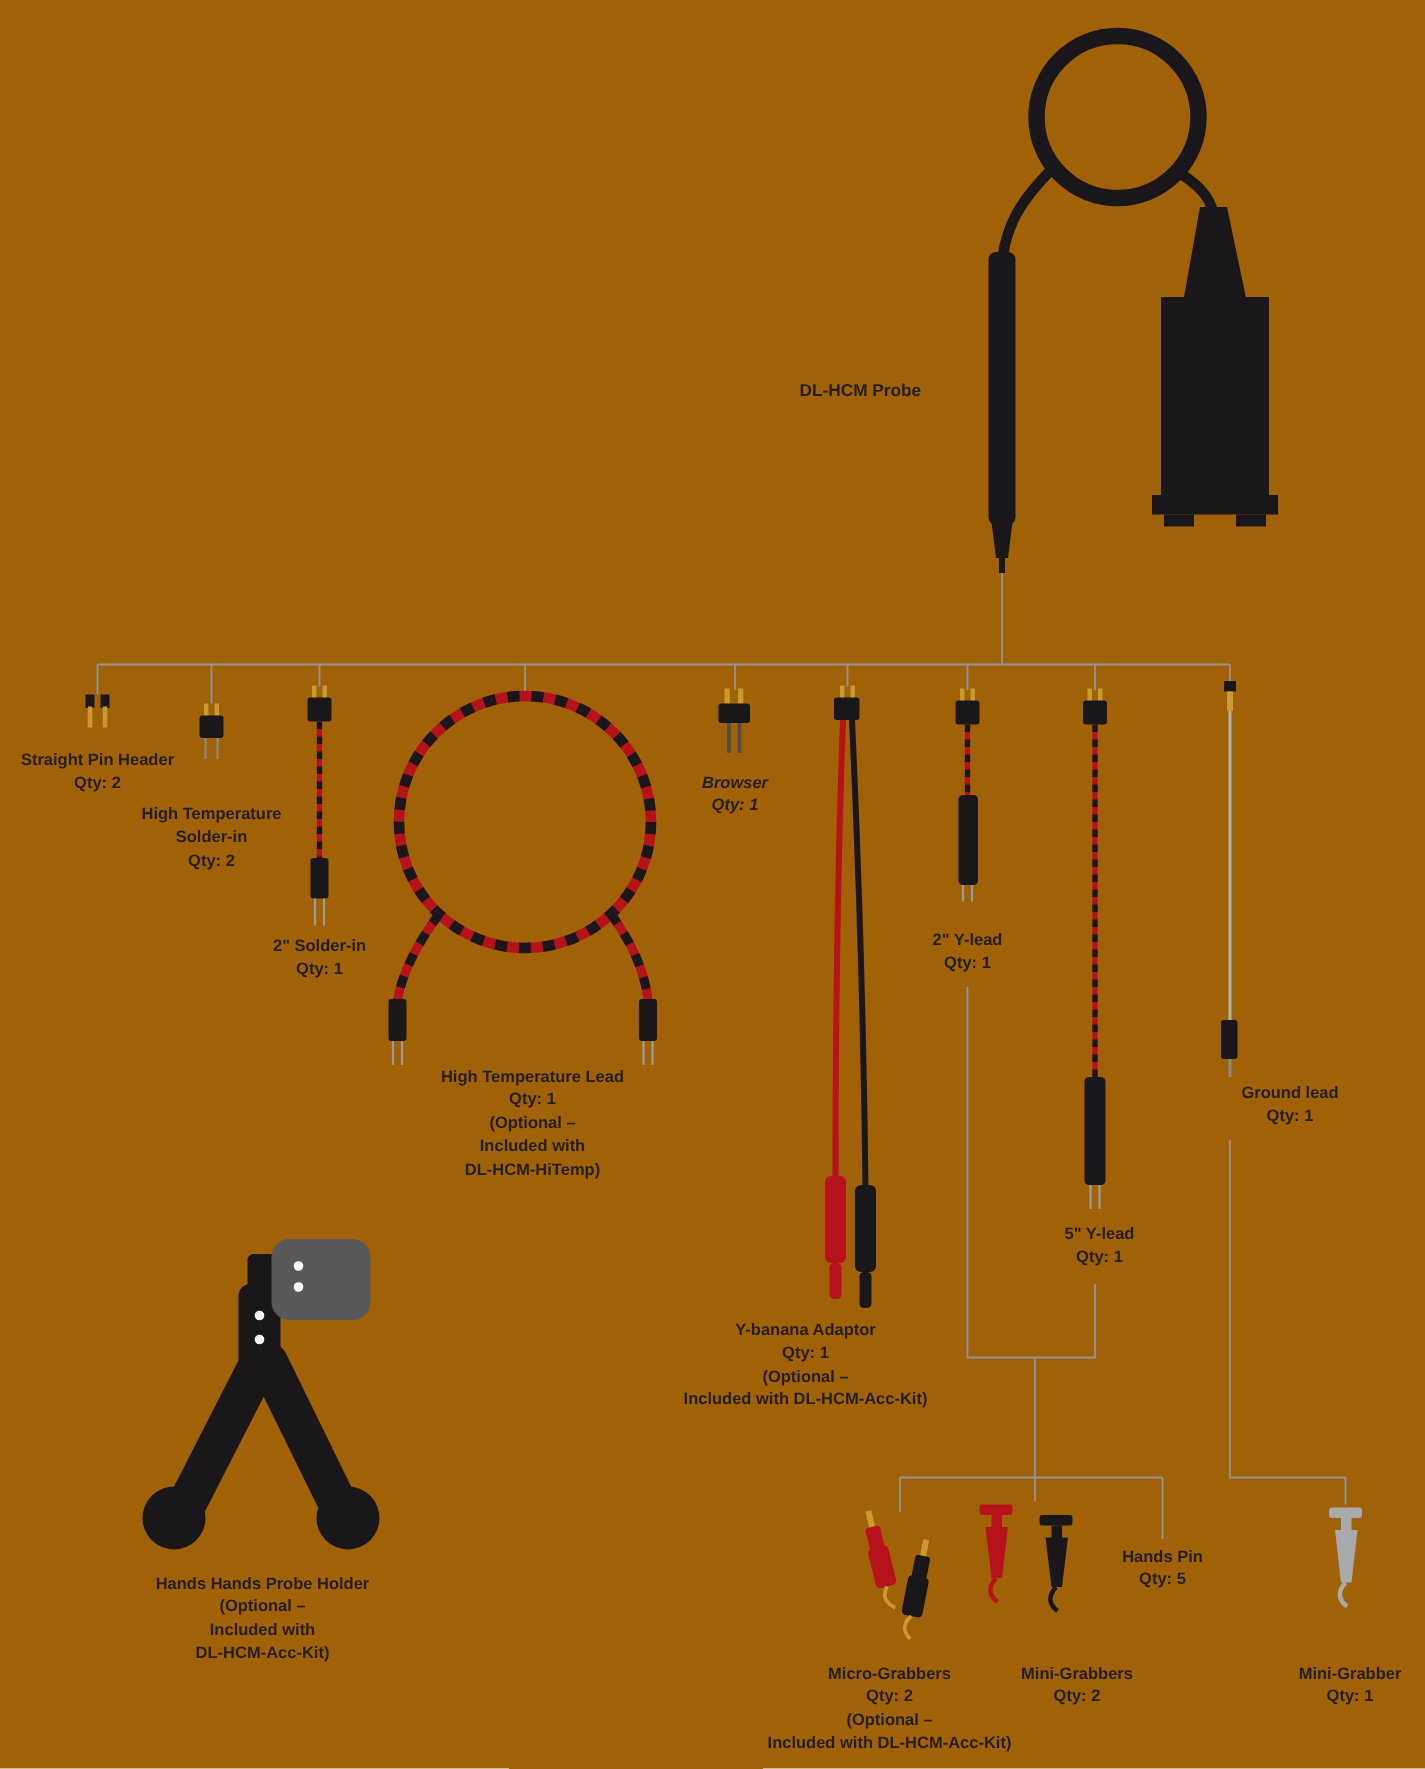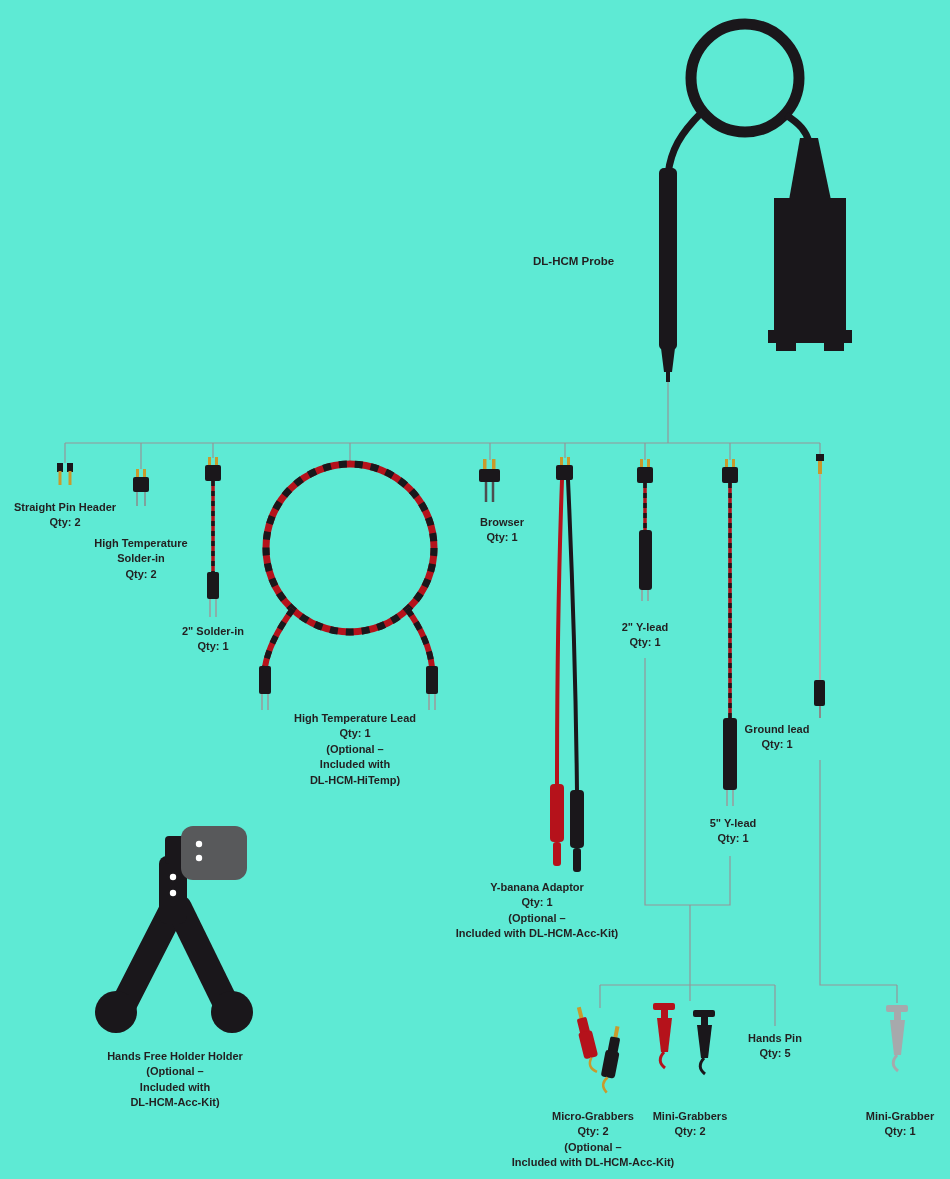--- a/index.html
+++ b/index.html
@@ -1,20 +1,20 @@
 <!DOCTYPE html>
 <html><head>
 <meta charset="utf-8">
 <style>
   html, body { margin: 0; padding: 0; background: #ffffff; }
   .canvas {
     position: relative;
     width: 950px;
     height: 1179px;
-    background: #5eead4;
+    background: #a16207;
     font-family: "Liberation Sans", sans-serif;
     overflow: hidden;
   }
   svg.diagram {
     position: absolute;
     left: 0; top: 0;
     width: 950px; height: 1179px;
   }
   .label {
     position: absolute;
@@ -221,21 +221,21 @@
   </div>
 
   <div class="label" style="left:265px; top:711px; width:180px;">
     <div>High Temperature Lead</div>
     <div>Qty: 1</div>
     <div>(Optional –
 Included with
 DL-HCM-HiTemp)</div>
   </div>
 
-  <div class="label" style="left:452px; top:515px; width:100px;">
+  <div class="label" style="left:440px; top:515px; width:100px;font-style:italic;">
     <div>Browser</div>
     <div>Qty: 1</div>
   </div>
 
   <div class="label" style="left:437px; top:880px; width:200px;">
     <div>Y-banana Adaptor</div>
     <div>Qty: 1</div>
     <div>(Optional –
 Included with DL-HCM-Acc-Kit)</div>
   </div>
@@ -243,40 +243,40 @@
   <div class="label" style="left:595px; top:620px; width:100px;">
     <div>2" Y-lead</div>
     <div>Qty: 1</div>
   </div>
 
   <div class="label" style="left:683px; top:816px; width:100px;">
     <div>5" Y-lead</div>
     <div>Qty: 1</div>
   </div>
 
-  <div class="label" style="left:727px; top:722px; width:100px;">
+  <div class="label" style="left:810px; top:722px; width:100px;">
     <div>Ground lead</div>
     <div>Qty: 1</div>
   </div>
 
   <div class="label" style="left:85px; top:1049px; width:180px;">
-    <div>Hands Free Holder Holder</div>
+    <div>Hands Hands Probe Holder</div>
     <div>(Optional –
 Included with
 DL-HCM-Acc-Kit)</div>
   </div>
 
   <div class="label" style="left:493px; top:1109px; width:200px;">
     <div>Micro-Grabbers</div>
     <div>Qty: 2</div>
     <div>(Optional –
 Included with DL-HCM-Acc-Kit)</div>
   </div>
 
-  <div class="label" style="left:640px; top:1109px; width:100px;">
+  <div class="label" style="left:668px; top:1109px; width:100px;">
     <div>Mini-Grabbers</div>
     <div>Qty: 2</div>
   </div>
 
   <div class="label" style="left:735px; top:1031px; width:80px;">
     <div>Hands Pin</div>
     <div>Qty: 5</div>
   </div>
 
   <div class="label" style="left:850px; top:1109px; width:100px;text-align:center;">

